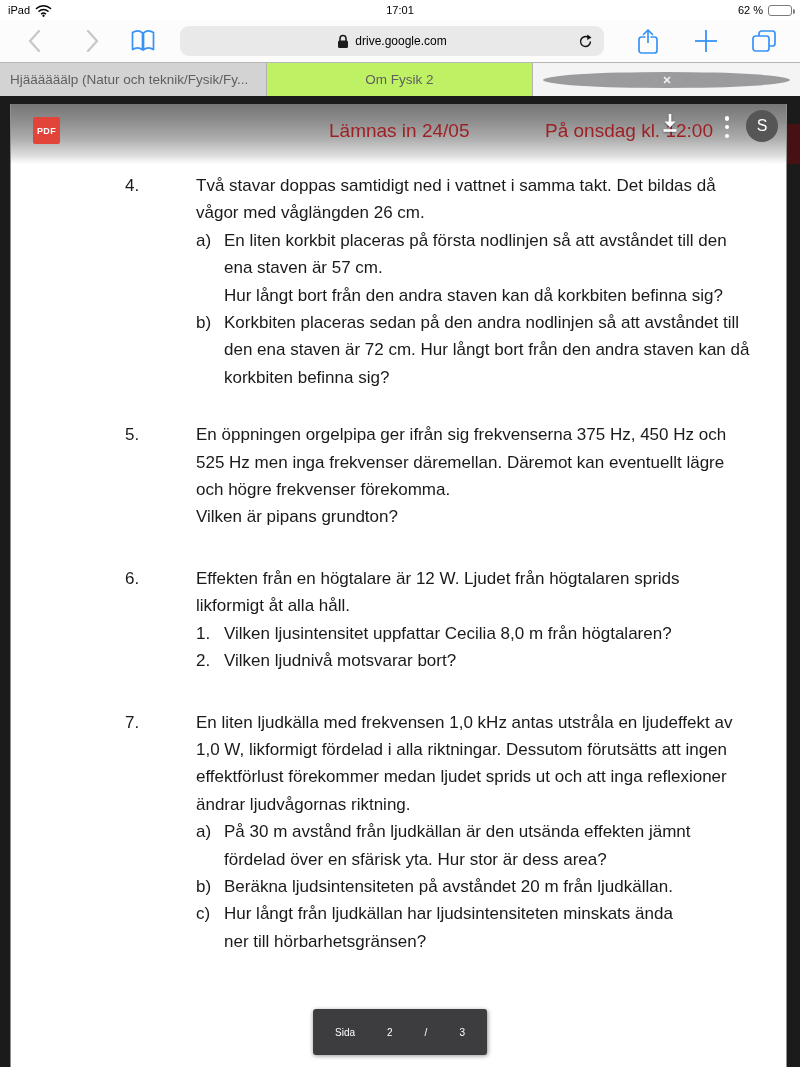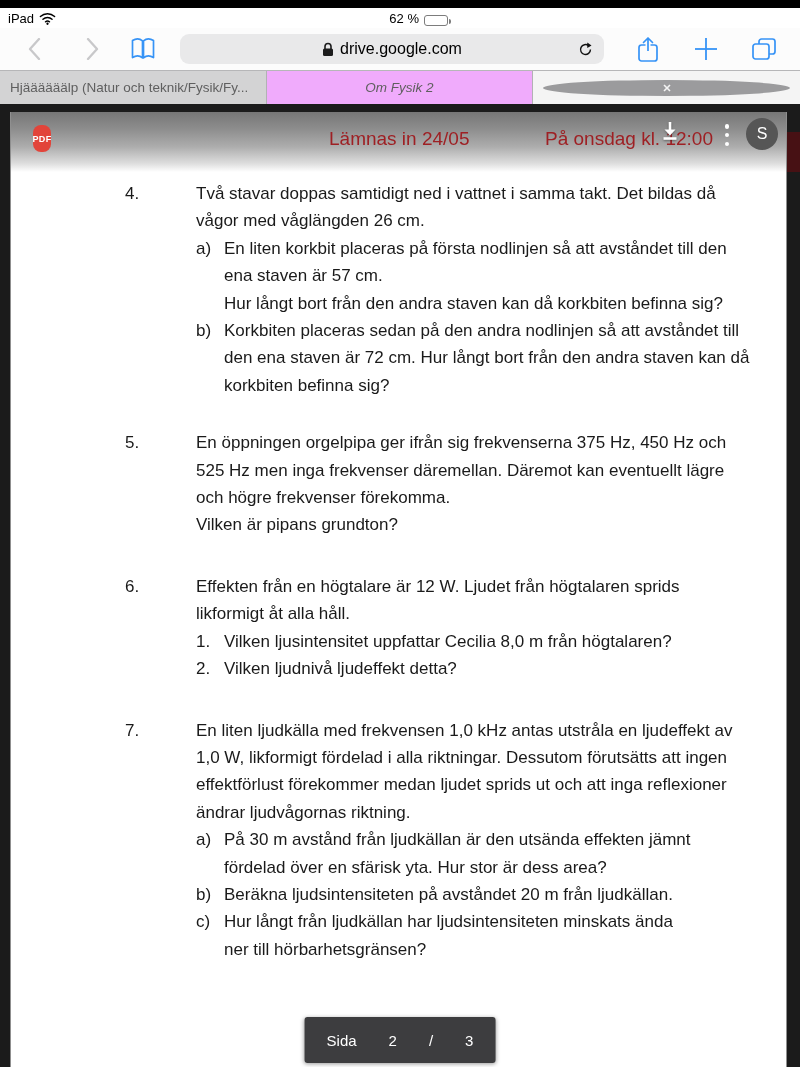--- a/index.html
+++ b/index.html
@@ -1,64 +1,64 @@
 <!DOCTYPE html>
 <html><head>
 <meta charset="utf-8">
 <style>
   * { margin:0; padding:0; box-sizing:border-box; }
   html,body { width:800px; height:1067px; overflow:hidden; background:#000;
               font-family:"Liberation Sans","DejaVu Sans",sans-serif; }
 
   
   .status-bar { height:20px; background:#fff; display:flex; align-items:center;
-                padding:0 8px; font-size:13px; color:#000;margin-top:8px; }
+                padding:0 8px; font-size:11px; color:#000; }
   .sb-left { display:flex; align-items:center; gap:5px; width:220px; }
   .sb-center { flex:1; text-align:center; font-weight:500; }
   .sb-right { width:220px; display:flex; align-items:flex-end; justify-content:flex-end; gap:5px; }
   .battery { position:relative; width:24px; height:11px; border:1px solid #7c7c7c;
              border-radius:3px; padding:1px; }
   .battery::after { content:""; position:absolute; right:-4px; top:3px; width:2.5px; height:5px;
                     background:#7c7c7c; border-radius:0 2px 2px 0; }
   .battery-fill { height:100%; background:#000; border-radius:1px; }
 
   
   .toolbar { height:42px; background:#fcfcfc; display:flex; align-items:center; padding:0 14px; }
   .nav-btn { width:40px; height:34px; display:flex; align-items:center; justify-content:center; }
   .tb-icon { display:flex; align-items:center; justify-content:center; }
   .bookmark-btn { width:46px; height:34px; display:flex; align-items:center; justify-content:center; margin-left:8px; }
   .url-field { position:relative; flex:1; max-width:424px; height:30px; margin:0 22px 0 14px;
                background:#e9e9ea; border-radius:9px; display:flex; align-items:center;
-               justify-content:center; gap:6px; font-size:16px; color:#000; }
+               justify-content:center; gap:6px; font-size:12px; color:#000; }
   .reload-btn { position:absolute; right:8px; top:4px; width:22px; height:22px;
                 display:flex; align-items:center; justify-content:center; }
   .right-btns { display:flex; align-items:center; gap:14px; margin-left:auto; }
   .right-btns > div { width:44px; height:34px; display:flex; align-items:center; justify-content:center; }
 
   
   .tab-bar { height:34px; display:flex; background:#cfcfd0; border-top:1px solid #b6b6b8; }
   .tab { width:33.333%; display:flex; align-items:center; font-size:13.5px; color:#5f5f5f;
          border-right:1px solid #b2b2b4; padding:4px 10px; overflow:hidden; }
   .tab span { white-space:nowrap; overflow:hidden; text-overflow:ellipsis; width:100%; }
   .tab-1 { background:#d3d3d4; }
-  .tab-2 { background:#f0abfc;font-style:italic; } .tab-2 span { text-align:center; }
+  .tab-2 { background:#bef264; } .tab-2 span { text-align:center; }
   .tab-3 { background:#f4f4f4; color:#111; font-weight:bold; border-right:none; gap:8px; }
   .tab-close { flex:none; width:16px; height:16px; border-radius:50%; background:#9b9b9d;
                display:flex; align-items:center; justify-content:center; }
 
   
   .viewer { position:relative; height:971px; background:#1b1b1b; padding:8px 13px 0 10px; }
   .page { position:relative; background:#fff; height:100%; overflow:hidden;
           border-left:1px solid #8f8f8f; border-right:1px solid #8f8f8f; }
   .edge-red { position:absolute; right:0; top:28px; width:13px; height:40px; background:#471114; }
 
   .pdf-header { position:relative; height:60px;
         background:linear-gradient(180deg,#767676 0%,#8d8d8d 28%,#adadad 58%,#dedede 86%,#ffffff 100%); }
   .ph-left { position:absolute; left:22px; top:13px; display:flex; align-items:center; gap:14px; }
-  .pdf-badge { width:18px; height:27px; border-radius:8px; background:#e2443a; color:#fff;
+  .pdf-badge { width:27px; height:27px; border-radius:2px; background:#e2443a; color:#fff;
                font-size:9px; font-weight:bold; display:flex; align-items:center; justify-content:center;
                letter-spacing:.3px; }
   .ph-title-wrap { position:relative; }
   .ph-overlay { position:absolute; left:100px; top:-2px; color:#8e1d20; font-weight:bold;
                 font-size:21px; z-index:0; white-space:nowrap; }
   .ph-title { position:relative; z-index:1; color:#fff; font-size:16px; white-space:nowrap; }
   .ph-red-1 { position:absolute; left:318px; top:16px; color:#9e2024; font-size:19px; z-index:2; white-space:nowrap;text-align:right; }
   .ph-red-2 { position:absolute; left:534px; top:16px; color:#9e2024; font-size:19px; z-index:2; white-space:nowrap; }
   .ph-download { position:absolute; left:648px; top:8px; z-index:3;
                  filter:drop-shadow(0 1px 1px rgba(0,0,0,.4)); }
@@ -77,37 +77,38 @@
   .p-body { flex:1; max-width:620px;margin-left:44px; }
   .p-intro { white-space:pre-line; }
   .p-sub { display:flex; }
   .p-label { flex:none; width:28px; }
   .p-text { flex:1; white-space:pre-line; }
 
   
   .pager { position:absolute; left:50%; transform:translateX(-50%); bottom:12px;
            background:#3d3d3f; border-radius:3px; height:46px; min-width:148px;
            display:flex; align-items:center; justify-content:center; gap:32px;
-           padding:0 22px; color:#fff; font-size:15px; box-shadow:0 1px 4px rgba(0,0,0,.4);text-align:center; }
+           padding:0 22px; color:#fff; font-size:10px; box-shadow:0 1px 4px rgba(0,0,0,.4);text-align:center; }
 </style>
 </head>
 <body>
 
 <div class="status-bar">
   <div class="sb-left">
     <span>iPad</span>
     <span class="tb-icon">
       <svg width="17" height="13" viewBox="0 0 24 18">
         <path d="M2 6.2a15 15 0 0 1 20 0" fill="none" stroke="#000" stroke-width="2.1" stroke-linecap="round"></path>
         <path d="M5.6 10a9.5 9.5 0 0 1 12.8 0" fill="none" stroke="#000" stroke-width="2.1" stroke-linecap="round"></path>
         <path d="M9.2 13.6a4.5 4.5 0 0 1 5.6 0" fill="none" stroke="#000" stroke-width="2.1" stroke-linecap="round"></path>
         <circle cx="12" cy="16.4" r="1.6" fill="#000"></circle>
       </svg>
     </span>
   </div>
+  <div class="sb-center">17:01</div>
   <div class="sb-right">
     <span>62 %</span>
     <span class="battery"><span class="battery-fill" style="width:62%"></span></span>
   </div>
 </div>
 
 <div class="toolbar">
   <div class="nav-btn">
     <svg width="13" height="22" viewBox="0 0 13 22">
         <polyline points="11,1 2,11 11,21" fill="none" stroke="#c8c8ca" stroke-width="2.3" stroke-linecap="round" stroke-linejoin="round"></polyline>
@@ -243,21 +244,21 @@
         <div class="p-num">6.</div>
         <div class="p-body">
           <div class="p-intro">Effekten från en högtalare är 12 W. Ljudet från högtalaren sprids
 likformigt åt alla håll.</div>
           <div class="p-sub">
             <span class="p-label">1.</span>
             <span class="p-text">Vilken ljusintensitet uppfattar Cecilia 8,0 m från högtalaren?</span>
           </div>
           <div class="p-sub">
             <span class="p-label">2.</span>
-            <span class="p-text">Vilken ljudnivå ljudeffekt detta?</span>
+            <span class="p-text">Vilken ljudnivå motsvarar bort?</span>
           </div>
         </div>
       </div>
 
       <div class="problem">
         <div class="p-num">7.</div>
         <div class="p-body">
           <div class="p-intro">En liten ljudkälla med frekvensen 1,0 kHz antas utstråla en ljudeffekt av
 1,0 W, likformigt fördelad i alla riktningar. Dessutom förutsätts att ingen
 effektförlust förekommer medan ljudet sprids ut och att inga reflexioner

